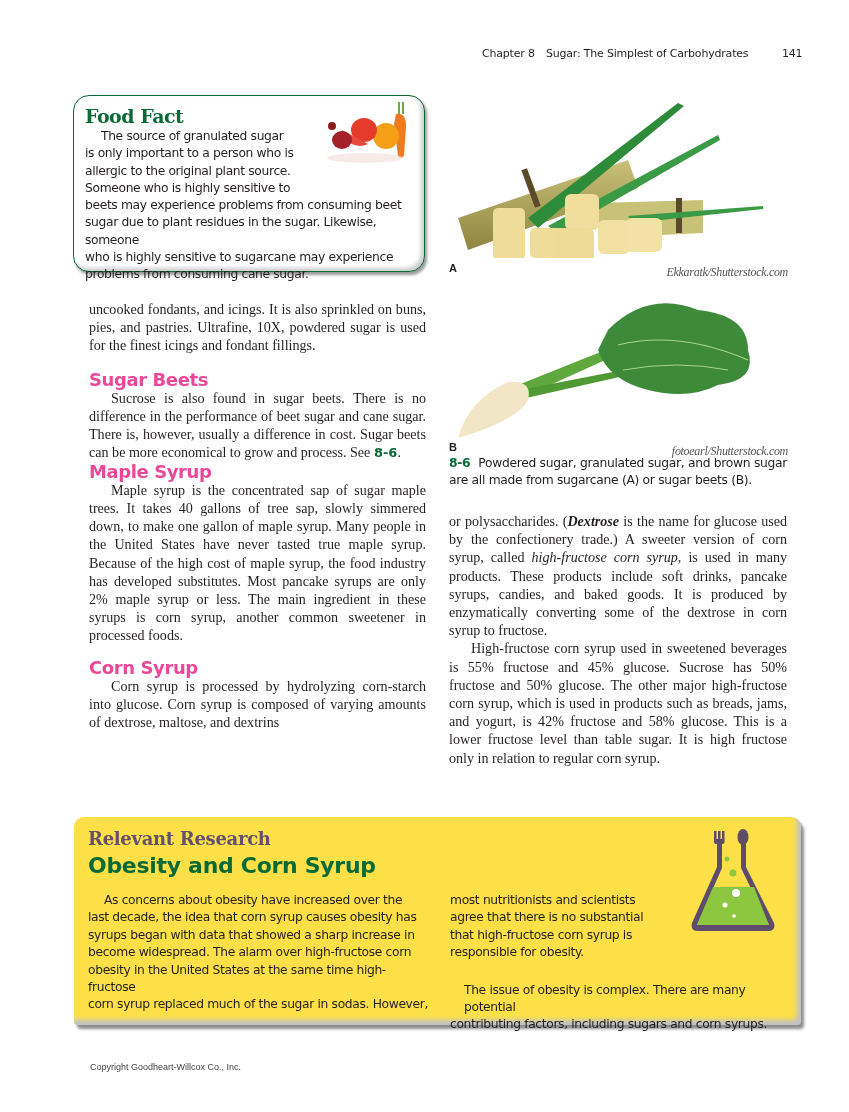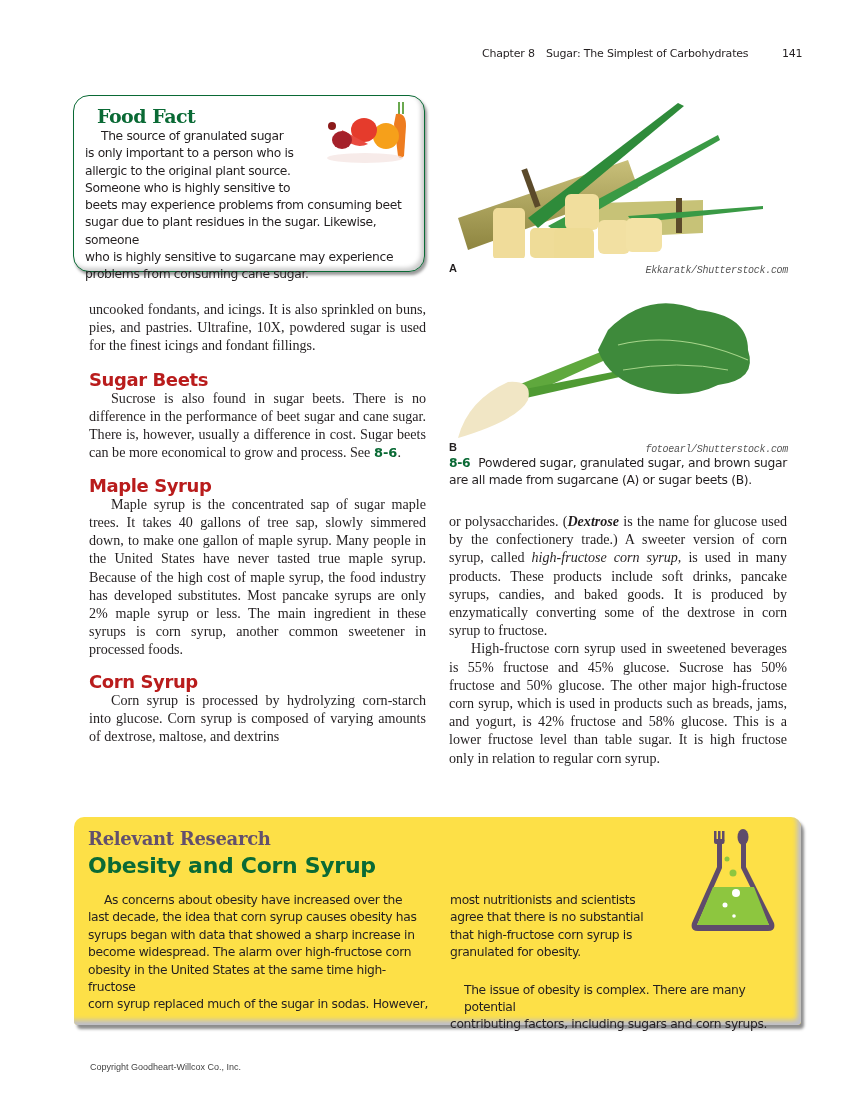--- a/index.html
+++ b/index.html
@@ -3,36 +3,36 @@
 <meta charset="utf-8">
 <style>
   html,body{margin:0;padding:0;background:#fff;}
   body{width:849px;height:1112px;position:relative;overflow:hidden;font-family:"Liberation Serif",serif;color:#231f20;}
   .header{position:absolute;top:47px;left:482px;font-family:"DejaVu Sans",sans-serif;font-size:11px;color:#231f20;white-space:nowrap;letter-spacing:-0.2px;text-align:center;}
   .header .chap{margin-right:8px;}
   .header .num{position:absolute;left:300px;}
 
   
   .ff{position:absolute;left:73px;top:95px;width:352px;height:177px;box-sizing:border-box;border:1.5px solid #0a6a35;border-radius:16px;background:#fff;box-shadow:2px 3px 3px #9a9a9a, inset -3px -3px 4px #ccc;}
-  .ff-title{position:absolute;left:23px;top:9px;font-family:"DejaVu Serif",serif;font-weight:bold;font-size:19px;color:#0a6a35;letter-spacing:-0.5px;}
+  .ff-title{position:absolute;left:11px;top:9px;font-family:"DejaVu Serif",serif;font-weight:bold;font-size:19px;color:#0a6a35;letter-spacing:-0.5px;}
   .ff-body{position:absolute;left:11px;top:32px;width:330px;font-family:"DejaVu Sans",sans-serif;font-size:12.3px;line-height:17.3px;color:#231f20;letter-spacing:-0.35px;}
   .ff-body .narrow{width:215px;}
   .ff-body .ind{display:inline-block;width:16px;}
   .ff-fruit{position:absolute;right:14px;top:4px;width:90px;height:70px;}
 
   
   .col{position:absolute;font-size:14.1px;line-height:18.2px;text-align:justify;color:#231f20;}
   .col p{margin:0;}
   .col .ind{text-indent:22px;}
-  .h2{font-family:"DejaVu Sans",sans-serif;font-weight:bold;color:#b91c1c;font-size:18px;letter-spacing:-0.4px;margin:0;}
+  .h2{font-family:"DejaVu Sans",sans-serif;font-weight:bold;color:#ec4899;font-size:18px;letter-spacing:-0.4px;margin:0;}
   .ref{color:#0a6a35;font-weight:bold;font-family:"DejaVu Sans",sans-serif;font-size:13px;}
 
   .figimg{position:absolute;left:448px;}
   .fig-letter{position:absolute;font-family:"Liberation Sans",sans-serif;font-weight:bold;font-size:11px;}
-  .credit{position:absolute;font-family:Liberation Mono, monospace;font-style:italic;font-size:10px;color:#555;letter-spacing:-0.3px;}
+  .credit{position:absolute;font-family:Liberation Serif, serif;font-style:italic;font-size:12px;color:#555;letter-spacing:-0.3px;}
   .caption{position:absolute;left:449px;top:455px;width:345px;font-family:"DejaVu Sans",sans-serif;font-size:12.3px;line-height:17.4px;letter-spacing:-0.3px;}
   .caption .cnum{color:#0a6a35;font-weight:bold;margin-right:8px;}
 
   
   .rr{position:absolute;left:74px;top:817px;width:727px;height:208px;background:#fde047;border-radius:10px 10px 4px 4px;box-shadow:3px 4px 3px #8d8d8d, inset -4px -5px 5px #bfbfc9;}
   .rr-kicker{position:absolute;left:14px;top:11px;font-family:"DejaVu Serif",serif;font-weight:bold;font-size:18px;color:#63506d;letter-spacing:-0.3px;}
   .rr-title{position:absolute;left:14px;top:36px;font-family:"DejaVu Sans",sans-serif;font-weight:bold;font-size:22px;color:#0a6a35;letter-spacing:-0.3px;}
   .rr-text{position:absolute;font-family:"DejaVu Sans",sans-serif;font-size:12.3px;line-height:17.4px;color:#231f20;letter-spacing:-0.35px;}
   .rr-icon{position:absolute;left:612px;top:10px;width:96px;height:110px;}
 
@@ -73,21 +73,21 @@
     <div>problems from consuming cane sugar.</div>
   </div>
 </div>
 
 <div class="col" style="left:89px;top:300px;width:337px;">
   <p>uncooked fondants, and icings. It is also sprinkled on buns, pies, and pastries. Ultrafine, 10X, powdered sugar is used for the finest icings and fondant fillings.</p>
 
   <h2 class="h2" style="margin-top:16px;">Sugar Beets</h2>
   <p class="ind"><span>Sucrose is also found in sugar beets. There is no difference in the performance of beet sugar and cane sugar. There is, however, usually a difference in cost. Sugar beets can be more economical to grow and process. See </span><span class="ref">8-6</span><span>.</span></p>
 
-  <h2 class="h2" style="margin-top:14px;">Maple Syrup</h2>
+  <h2 class="h2" style="">Maple Syrup</h2>
   <p class="ind">Maple syrup is the concentrated sap of sugar maple trees. It takes 40 gallons of tree sap, slowly simmered down, to make one gallon of maple syrup. Many people in the United States have never tasted true maple syrup. Because of the high cost of maple syrup, the food industry has developed substitutes. Most pancake syrups are only 2% maple syrup or less. The main ingredient in these syrups is corn syrup, another common sweetener in processed foods.</p>
 
   <h2 class="h2" style="margin-top:14px;">Corn Syrup</h2>
   <p class="ind">Corn syrup is processed by hydrolyzing corn-starch into glucose. Corn syrup is composed of varying amounts of dextrose, maltose, and dextrins</p>
 </div>
 
 <svg class="figimg" style="top:88px;" width="350" height="170" viewBox="0 0 350 170">
   <defs>
     <linearGradient id="cane" x1="0" y1="0" x2="0" y2="1">
       <stop offset="0" stop-color="#c9c07a"></stop>
@@ -141,21 +141,21 @@
     <div>syrups began with data that showed a sharp increase in</div>
     <div>become widespread. The alarm over high-fructose corn</div>
     <div>obesity in the United States at the same time high-fructose</div>
     <div>corn syrup replaced much of the sugar in sodas. However,</div>
   </div>
 
   <div class="rr-text" style="left:376px;top:75px;width:345px;">
     <div>most nutritionists and scientists</div>
     <div>agree that there is no substantial</div>
     <div>that high-fructose corn syrup is</div>
-    <div>granulated for obesity.</div>
+    <div>responsible for obesity.</div>
     <div style="padding-left:14px;margin-top:20px;">The issue of obesity is complex. There are many potential</div>
     <div>contributing factors, including sugars and corn syrups.</div>
   </div>
 
   <svg class="rr-icon" viewBox="0 0 96 110">
 
     <rect x="28" y="4" width="2.5" height="10" fill="#5f4b6b"></rect>
     <rect x="32" y="4" width="2.5" height="10" fill="#5f4b6b"></rect>
     <rect x="36" y="4" width="2.5" height="10" fill="#5f4b6b"></rect>
     <rect x="28" y="12" width="10.5" height="5" rx="2" fill="#5f4b6b"></rect>

